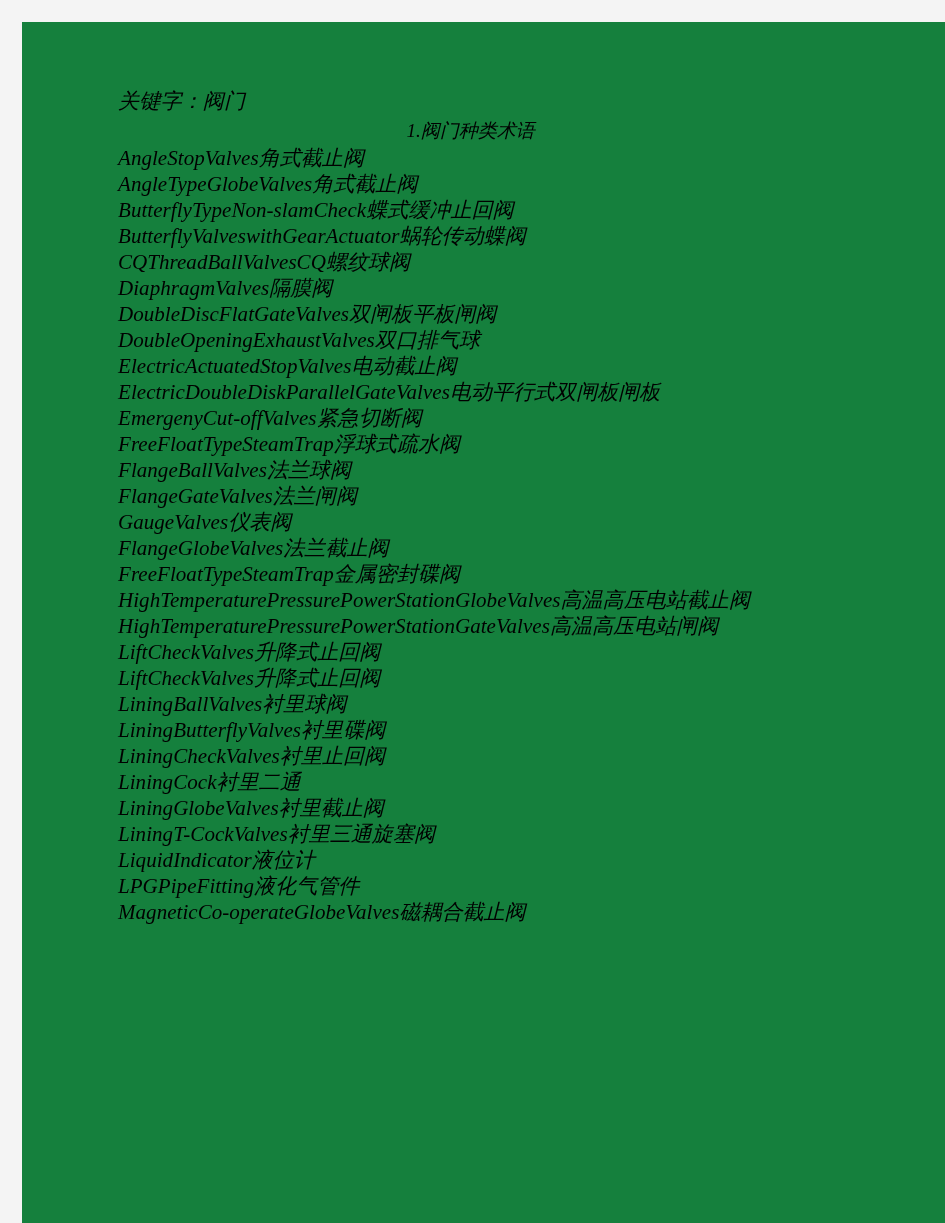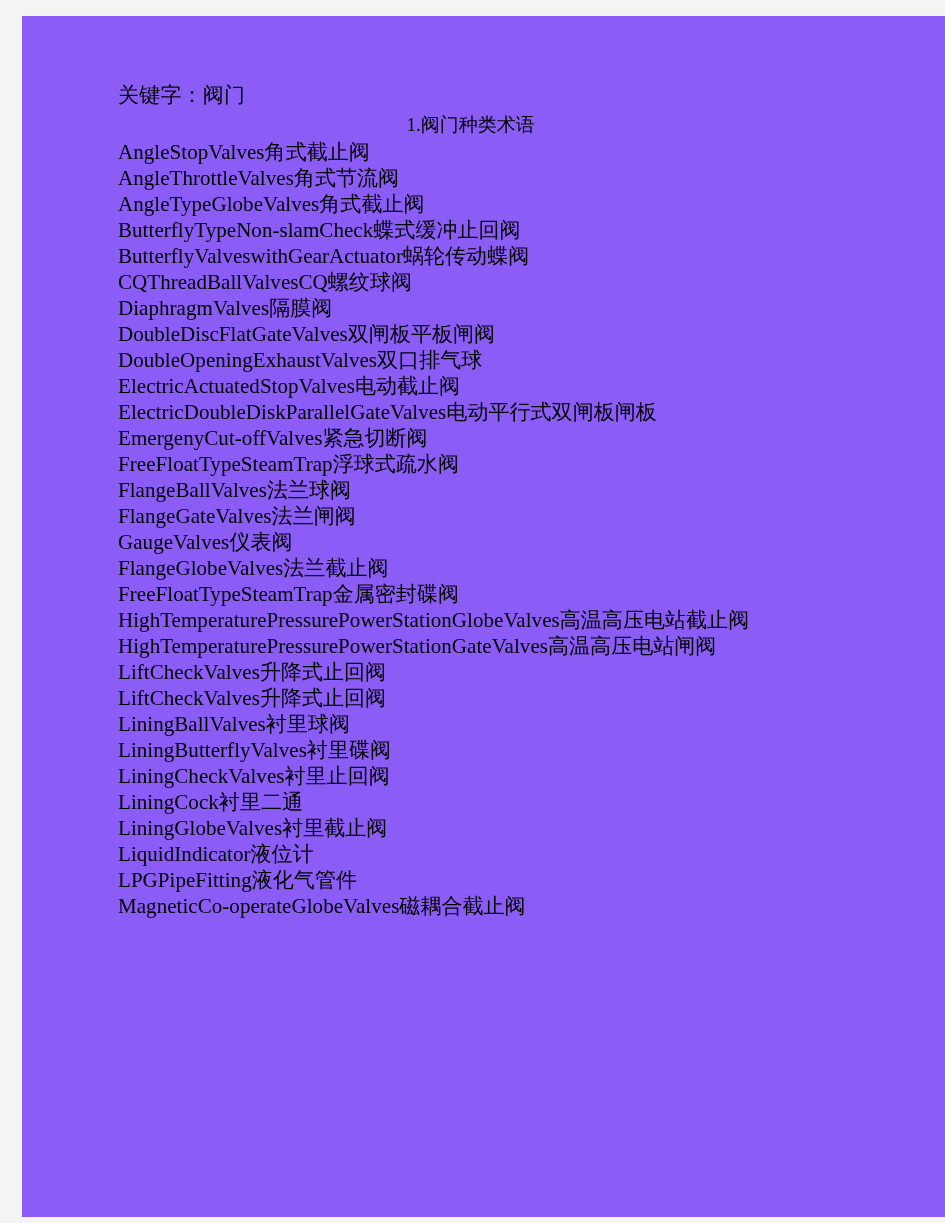--- a/index.html
+++ b/index.html
@@ -10,25 +10,26 @@
   body {
     width: 945px;
     height: 1223px;
     background: #f4f4f4;
     font-family: "Liberation Serif", "DejaVu Serif", serif;
     overflow: hidden;
   }
   .page {
     position: absolute;
     left: 22px;
-    top: 16px;
+    top: 22px;
     width: 923px;
     height: 1201px;
-    background: #8b5cf6;
+    background: #15803d;
     box-sizing: border-box;
+    font-style: italic;
   }
   .content {
     position: absolute;
     left: 96px;
     top: 64px;
     width: 672px;
     color: #000000;
   }
   .kw-line {
     font-size: 21px;
@@ -68,21 +69,20 @@
 
 <div class="page">
   <div class="content">
 
     <div class="kw-line">关键字：阀门</div>
 
     <div class="section-heading">1.阀门种类术语</div>
 
     <ul class="term-list">
         <li class="term-item"><span class="latin">AngleStopValves</span><span class="cjk">角式截止阀</span></li>
-        <li class="term-item"><span class="latin">AngleThrottleValves</span><span class="cjk">角式节流阀</span></li>
         <li class="term-item"><span class="latin">AngleTypeGlobeValves</span><span class="cjk">角式截止阀</span></li>
         <li class="term-item"><span class="latin">ButterflyTypeNon-slamCheck</span><span class="cjk">蝶式缓冲止回阀</span></li>
         <li class="term-item"><span class="latin">ButterflyValveswithGearActuator</span><span class="cjk">蜗轮传动蝶阀</span></li>
         <li class="term-item"><span class="latin">CQThreadBallValvesCQ</span><span class="cjk">螺纹球阀</span></li>
         <li class="term-item"><span class="latin">DiaphragmValves</span><span class="cjk">隔膜阀</span></li>
         <li class="term-item"><span class="latin">DoubleDiscFlatGateValves</span><span class="cjk">双闸板平板闸阀</span></li>
         <li class="term-item"><span class="latin">DoubleOpeningExhaustValves</span><span class="cjk">双口排气球</span></li>
         <li class="term-item"><span class="latin">ElectricActuatedStopValves</span><span class="cjk">电动截止阀</span></li>
         <li class="term-item"><span class="latin">ElectricDoubleDiskParallelGateValves</span><span class="cjk">电动平行式双闸板闸板</span></li>
         <li class="term-item"><span class="latin">EmergenyCut-offValves</span><span class="cjk">紧急切断阀</span></li>
@@ -94,19 +94,20 @@
         <li class="term-item"><span class="latin">FreeFloatTypeSteamTrap</span><span class="cjk">金属密封碟阀</span></li>
         <li class="term-item"><span class="latin">HighTemperaturePressurePowerStationGlobeValves</span><span class="cjk">高温高压电站截止阀</span></li>
         <li class="term-item"><span class="latin">HighTemperaturePressurePowerStationGateValves</span><span class="cjk">高温高压电站闸阀</span></li>
         <li class="term-item"><span class="latin">LiftCheckValves</span><span class="cjk">升降式止回阀</span></li>
         <li class="term-item"><span class="latin">LiftCheckValves</span><span class="cjk">升降式止回阀</span></li>
         <li class="term-item"><span class="latin">LiningBallValves</span><span class="cjk">衬里球阀</span></li>
         <li class="term-item"><span class="latin">LiningButterflyValves</span><span class="cjk">衬里碟阀</span></li>
         <li class="term-item"><span class="latin">LiningCheckValves</span><span class="cjk">衬里止回阀</span></li>
         <li class="term-item"><span class="latin">LiningCock</span><span class="cjk">衬里二通</span></li>
         <li class="term-item"><span class="latin">LiningGlobeValves</span><span class="cjk">衬里截止阀</span></li>
+        <li class="term-item"><span class="latin">LiningT-CockValves</span><span class="cjk">衬里三通旋塞阀</span></li>
         <li class="term-item"><span class="latin">LiquidIndicator</span><span class="cjk">液位计</span></li>
         <li class="term-item"><span class="latin">LPGPipeFitting</span><span class="cjk">液化气管件</span></li>
         <li class="term-item"><span class="latin">MagneticCo-operateGlobeValves</span><span class="cjk">磁耦合截止阀</span></li>
       </ul>
 
   </div>
 </div>
 
 </body></html>

